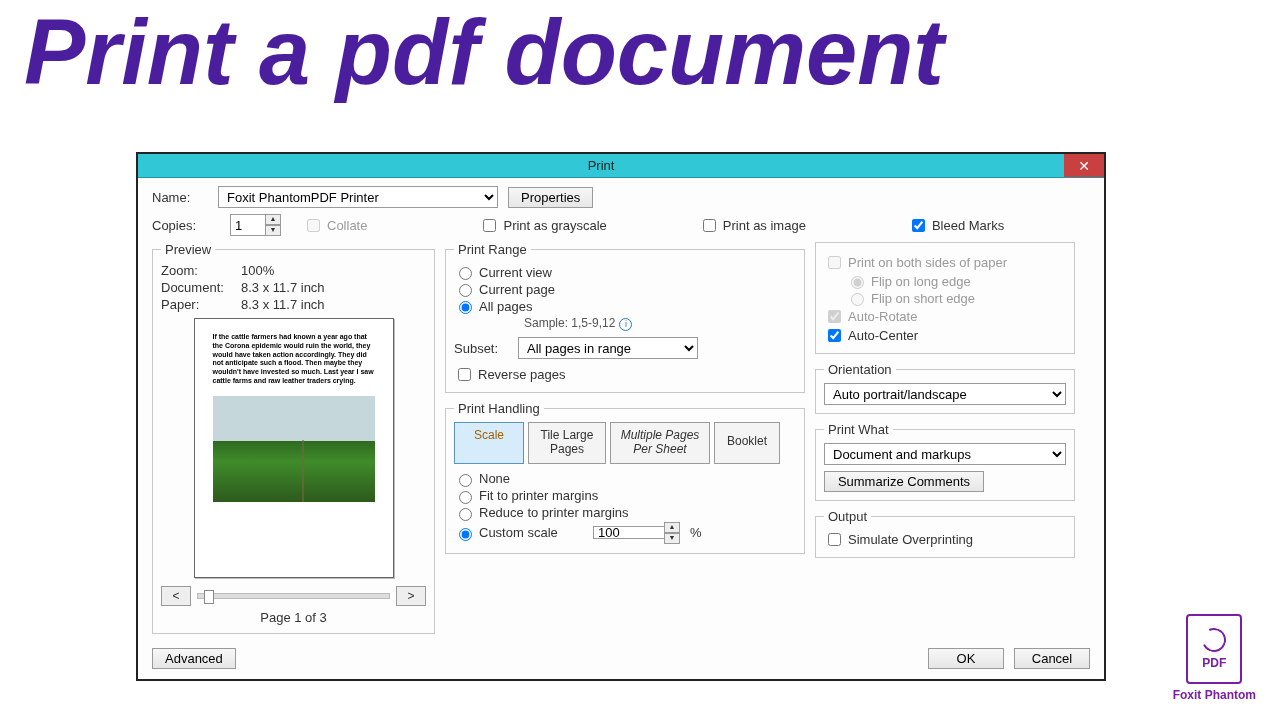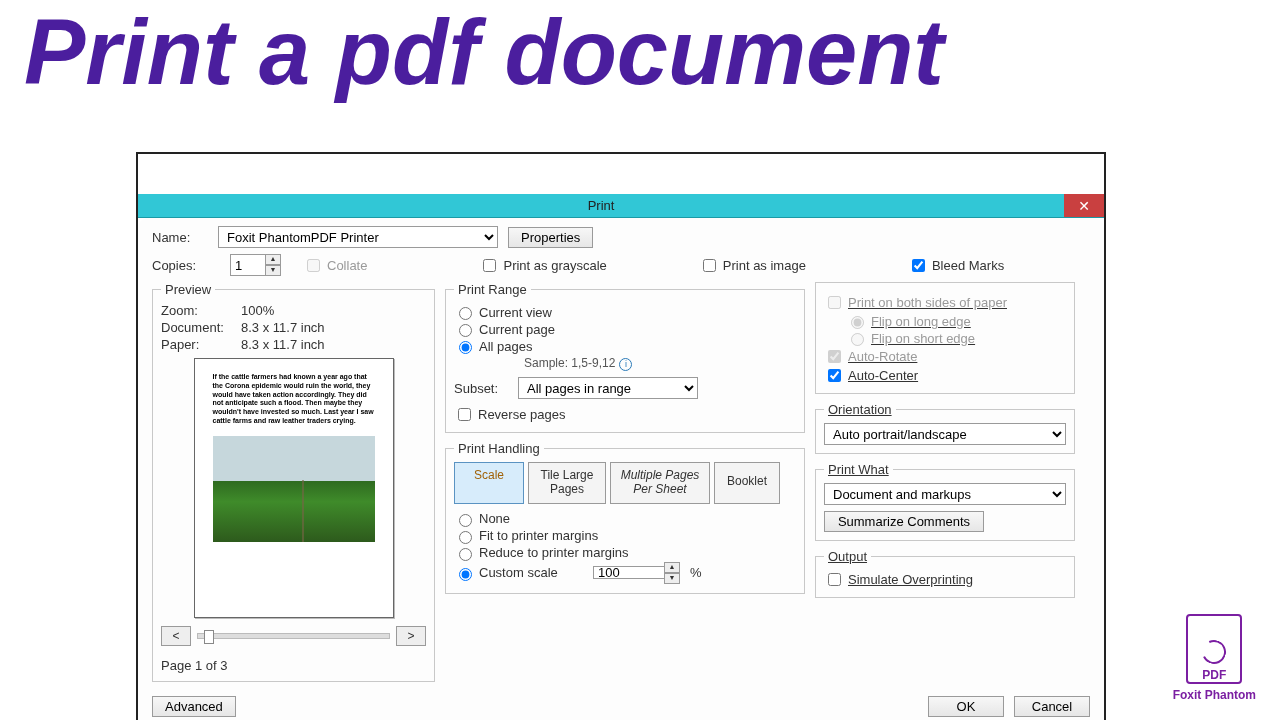--- a/index.html
+++ b/index.html
@@ -1,38 +1,38 @@
 <!DOCTYPE html>
 <html><head>
 <meta charset="utf-8">
 <style>
   * { box-sizing: border-box; font-family: "Segoe UI", Tahoma, sans-serif; }
   body { margin:0; padding:0; width:1280px; height:720px; background:#fff; overflow:hidden; }
   .headline { color:#4b1e9e; font-weight:800; font-size:92px; line-height:1; padding:6px 24px 8px; font-style:italic; white-space:nowrap; }
   .dlg-wrap { position:absolute; left:136px; top:152px; width:970px; border:2px solid #222; background:#fff; }
-  .titlebar { background:#31c7d6; display:flex; align-items:center; height:24px; border-bottom:1px solid #1a9aa6;margin-top:40px; }
+  .titlebar { background:#31c7d6; display:flex; align-items:center; height:24px; border-bottom:1px solid #1a9aa6; }
   .titlebar .title { flex:1; text-align:center; font-size:13px; color:#222; }
   .titlebar .close { width:40px; height:100%; background:#c94040; color:#fff; display:flex; align-items:center; justify-content:center; font-size:14px; }
   .dlg-body { background:#fdfdfd; padding:8px 14px 10px; color:#333; font-size:13px;border-radius:10px; }
   .row { display:flex; align-items:center; gap:10px; margin-bottom:6px; }
   .lbl { min-width:56px; color:#333; }
   select, input[type=text] { font-size:13px; padding:2px 4px; border:1px solid #9a9a9a; background:#fff; }
   .sel-printer { width:280px; height:22px; }
   .btn { background:linear-gradient(#f7f7f7,#e6e6e6); border:1px solid #9a9a9a; padding:2px 12px; font-size:13px; cursor:pointer; }
   .spin { display:flex; align-items:center; }
   .spin input { width:36px; height:22px; }
   .spinbtns { display:flex; flex-direction:column; margin-left:-1px; }
   .spinbtns div { width:16px; height:11px; border:1px solid #9a9a9a; background:#eee; font-size:7px; text-align:center; line-height:8px; }
   .chk { display:flex; align-items:center; gap:4px; font-size:13px; }
   .chk input { width:13px; height:13px; }
   .disabled { color:#9a9a9a; }
   .cols { display:flex; gap:10px; margin-top:4px; }
   .col-preview { width:283px; }
   .col-mid { width:360px; }
-  .col-right { width:260px;text-decoration:underline; }
+  .col-right { width:260px; }
   fieldset { border:1px solid #c8c8c8; padding:6px 8px 8px; margin:0 0 8px 0; }
   legend { font-size:13px; padding:0 4px; color:#333; }
   .kv { display:flex; gap:8px; font-size:13px; margin-bottom:2px; }
   .kv .k { width:72px; }
   .preview-page { width:200px; height:260px; border:1px solid #666; margin:6px auto 8px; box-shadow:1px 1px 0 #bbb; background:#fff; padding:14px 18px 10px; position:relative; }
   .preview-page .txt { font-size:7px; color:#000; font-weight:700; line-height:1.25; }
   .preview-page .img { margin-top:10px; height:106px; background:linear-gradient(to bottom,#c6d7dc 0%,#c6d7dc 42%,#2e6a20 42%,#3f8b2a 62%,#2d5a1c 100%); position:relative; }
   .preview-page .img:after{content:"";position:absolute;left:55%;top:42%;bottom:0;width:2px;background:rgba(120,100,70,.6);}
   .nav-row { display:flex; align-items:center; gap:6px; margin-top:4px; }
   .nav-btn { width:30px; height:20px; border:1px solid #9a9a9a; background:#eee; text-align:center; font-size:12px; line-height:18px; }
@@ -42,21 +42,21 @@
   .radio-row input { width:13px; height:13px; }
   .hint { font-size:12px; color:#555; margin-left:70px; margin-top:2px; }
   .hint .info { display:inline-block; width:13px; height:13px; border:1px solid #2a7ab8; border-radius:50%; color:#2a7ab8; font-size:9px; text-align:center; line-height:11px; margin-left:4px; }
   .tabs { display:flex; gap:4px; }
   .tab { flex:0 0 auto; padding:6px 8px; border:1px solid #9a9a9a; background:#f4f4f4; font-size:12px; text-align:center; line-height:1.15; cursor:pointer; }
   .tab.active { background:#d7ecfb; border-color:#5a93c2; color:#a16207; }
   .sel-mid { width:180px; height:22px; }
   .footer { display:flex; align-items:center; margin-top:6px; }
   .footer .spacer { flex:1; }
   .logo { position:absolute; right:24px; bottom:18px; text-align:center; }
-  .logo .box { width:56px; height:70px; border:2px solid #7b1fa2; border-radius:4px; display:flex; flex-direction:column; align-items:center; justify-content:flex-end; margin:0 auto 4px; }
+  .logo .box { width:56px; height:70px; border:2px solid #7b1fa2; border-radius:4px; display:flex; flex-direction:column; align-items:center; justify-content:center; margin:0 auto 4px; }
   .logo .swirl { width:24px;height:24px;border:2px solid #7b1fa2;border-radius:50%; border-left-color:transparent; transform:rotate(20deg); }
   .logo .pdf { color:#7b1fa2; font-size:12px; font-weight:700; margin-top:4px; }
   .logo .cap { color:#7b1fa2; font-size:12px; font-weight:700; }
 </style>
 </head>
 <body>
 
 <div class="headline">Print a pdf document</div>
 
 <div class="dlg-wrap">
@@ -120,21 +120,21 @@
             <div class="txt">If the cattle farmers had known a year ago that the Corona epidemic would ruin the world, they would have taken action accordingly. They did not anticipate such a flood. Then maybe they wouldn't have invested so much. Last year I saw cattle farms and raw leather traders crying.</div>
             <div class="img"></div>
           </div>
           <div class="nav-row">
             <div class="nav-btn">&lt;</div>
             <div class="slider">
                 <div class="thumb"></div>
               </div>
             <div class="nav-btn">&gt;</div>
           </div>
-          <div style="text-align:left;margin-top:12px;">Page 1 of 3</div>
+          <div style="text-align:center;margin-top:4px;">Page 1 of 3</div>
         </fieldset>
       </div>
 
       <div class="col-mid">
         <fieldset>
           <legend>Print Range</legend>
           <label class="radio-row">
               <input type="radio" name="pr" style="">
               <span>Current view</span>
             </label>

